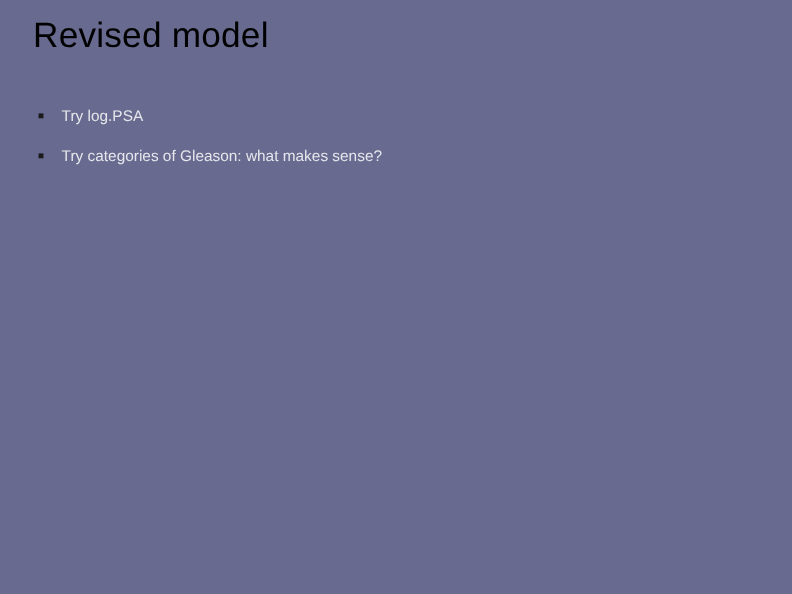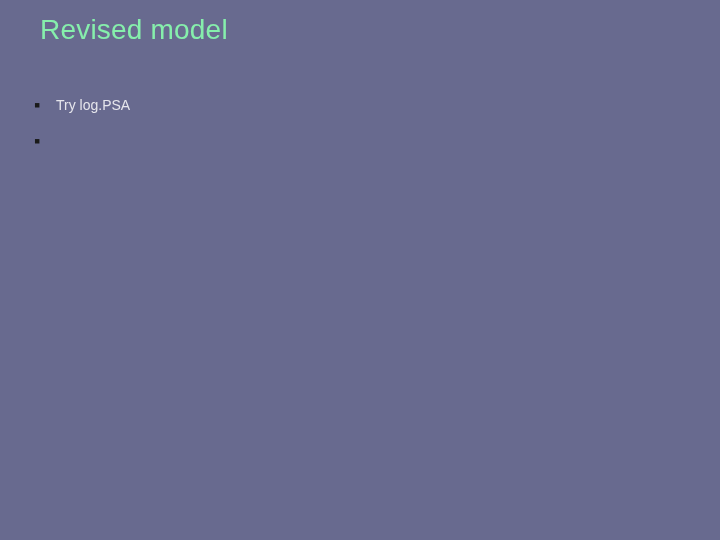--- a/index.html
+++ b/index.html
@@ -12,24 +12,24 @@
     overflow: hidden;
   }
   .slide {
     width: 720px;
     height: 540px;
     position: relative;
     box-sizing: border-box;
   }
   .title {
     position: absolute;
-    left: 40px;
+    left: 30px;
     top: 14px;
-    font-size: 28px;
-    color: #86efac;
+    font-size: 32px;
+    color: #000000;
     letter-spacing: 0.2px;
   }
   .bullets {
     position: absolute;
     left: 34px;
     top: 90px;
     right: 40px;
   }
   .bullet-row {
     display: flex;
@@ -56,15 +56,16 @@
 <div class="slide">
   <div class="title">Revised model</div>
 
   <div class="bullets">
     <div class="bullet-row">
       <span class="bullet-marker">▪</span>
       <span class="bullet-text">Try log.PSA</span>
     </div>
     <div class="bullet-row">
       <span class="bullet-marker">▪</span>
+      <span class="bullet-text">Try categories of Gleason:  what makes sense?</span>
     </div>
   </div>
 </div>
 
 </body></html>

